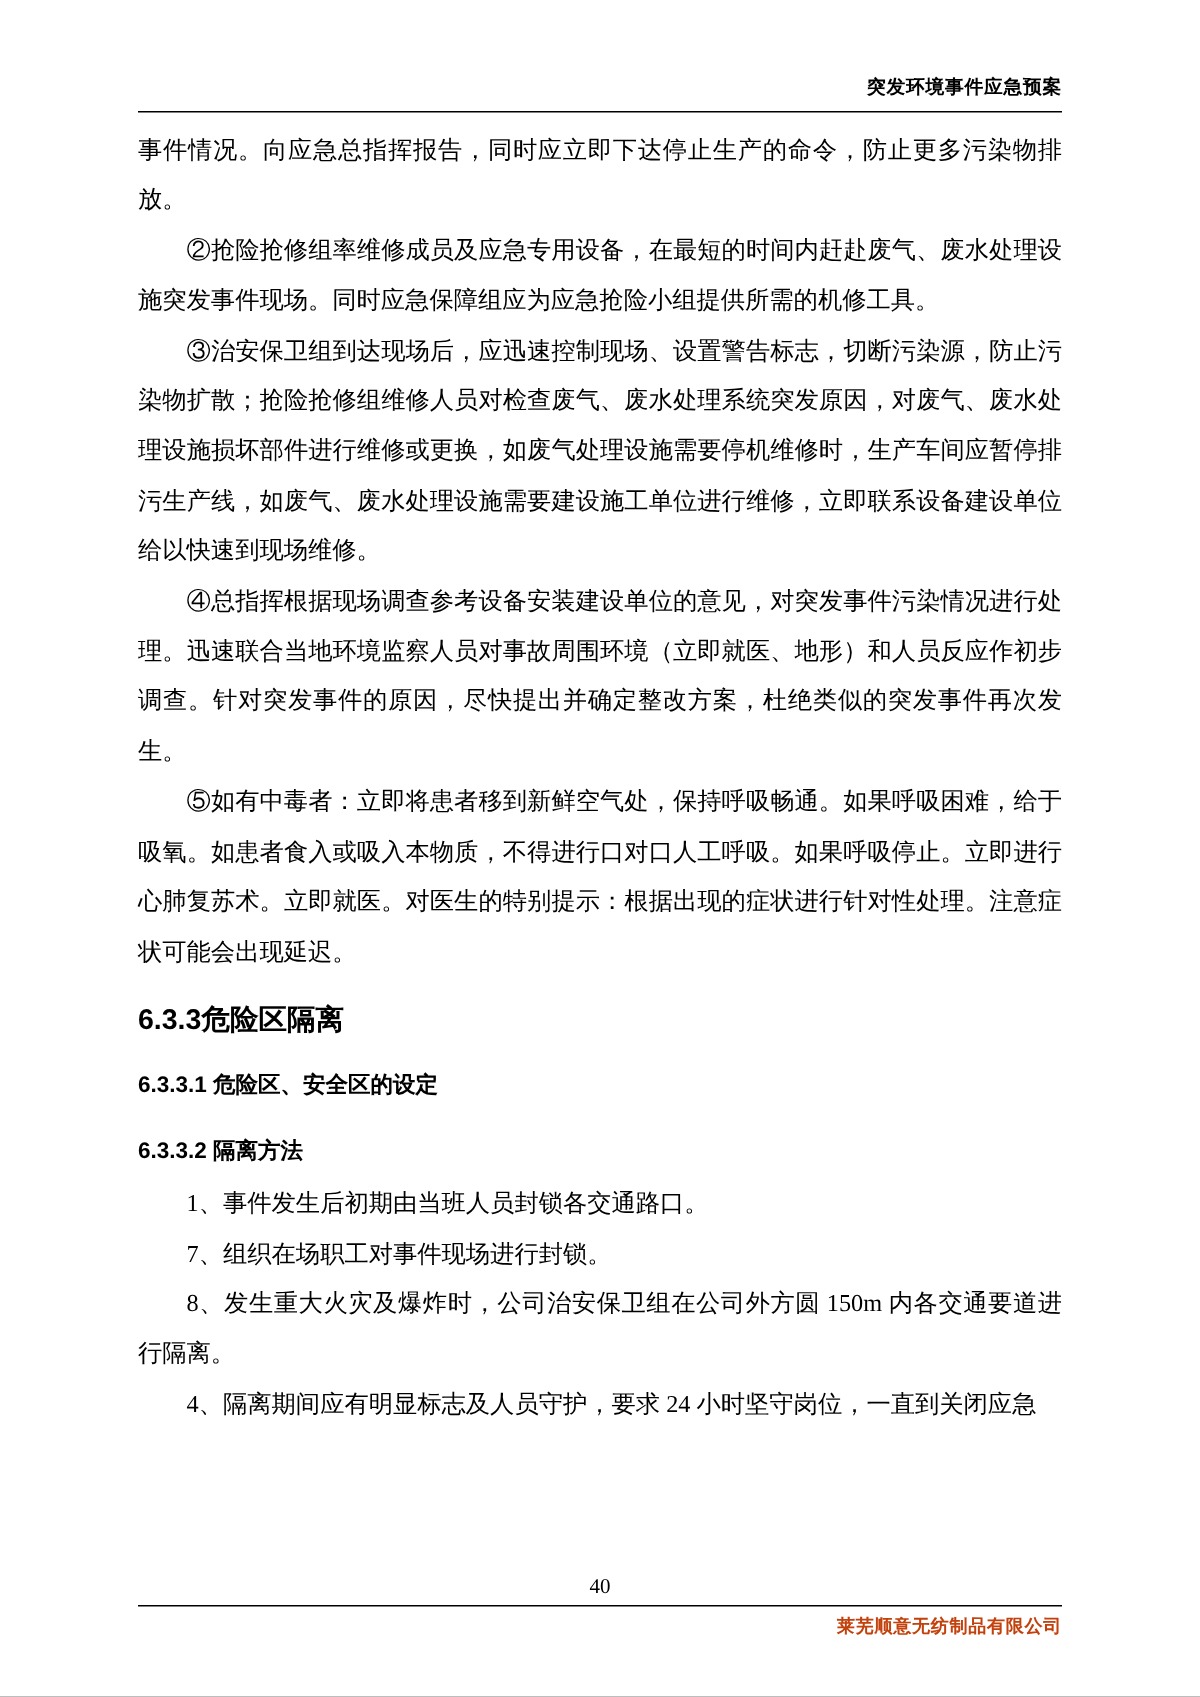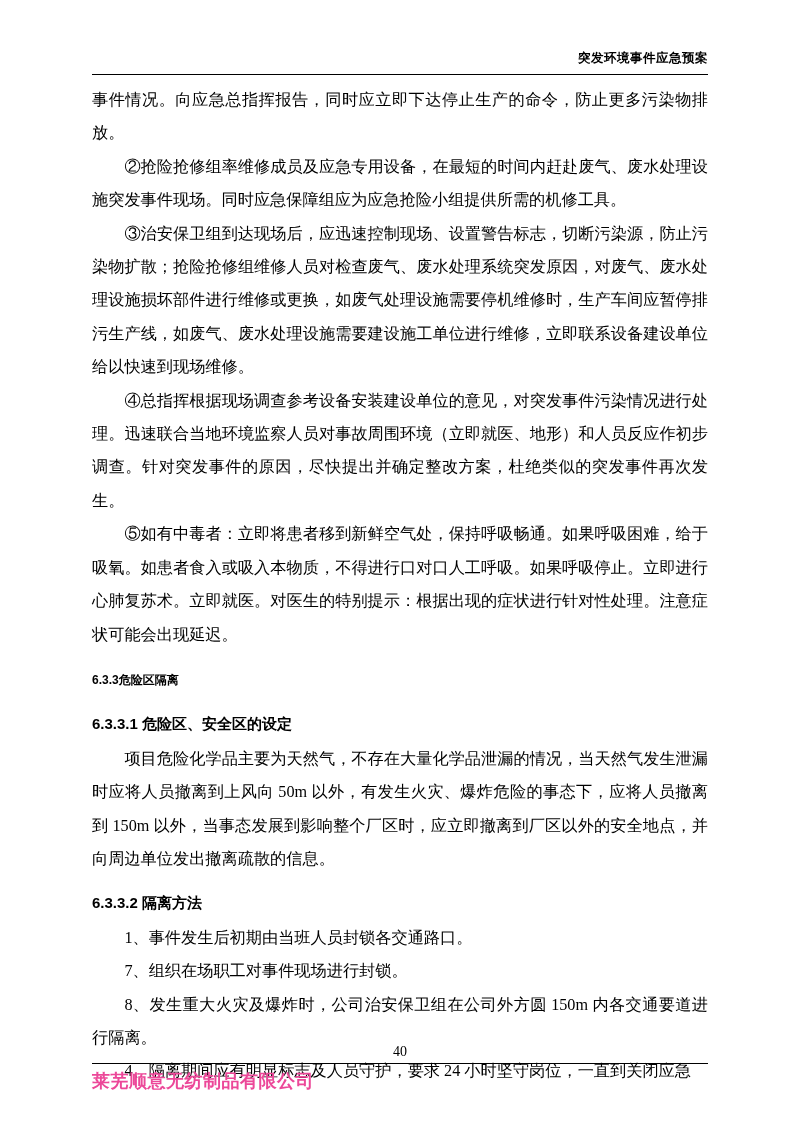--- a/index.html
+++ b/index.html
@@ -58,21 +58,21 @@
   }
   p {
     margin: 0;
   }
   p.ind {
     text-indent: 2em;
   }
   .h3 {
     font-family: "Liberation Sans", "DejaVu Sans", sans-serif;
     font-weight: bold;
-    font-size: 12px;
+    font-size: 19px;
     line-height: 33.4px;
     margin-top: 12px;
     margin-bottom: 2px;
   }
   .h4 {
     font-family: "Liberation Sans", "DejaVu Sans", sans-serif;
     font-weight: bold;
     font-size: 15px;
     line-height: 33.4px;
     margin-top: 10px;
@@ -90,25 +90,25 @@
     font-family: "Liberation Serif", "DejaVu Serif", serif;
     font-size: 14px;
     color: #000;
     margin-bottom: 3px;
   }
   .footer-rule {
     border-top: 1.6px solid #000;
     margin-bottom: 5px;
   }
   .footer-company {
-    text-align: left;
+    text-align: right;
     font-family: "Liberation Sans", "DejaVu Sans", sans-serif;
     font-weight: bold;
-    font-size: 18px;
-    color: #ec4899;
+    font-size: 12px;
+    color: #c2410c;
     letter-spacing: 0.5px;
   }
 </style>
 </head>
 <body>
 
 <div class="page">
   <div class="page-inner">
 
     <div class="header">
@@ -119,21 +119,20 @@
     <div class="content">
       <p>事件情况。向应急总指挥报告，同时应立即下达停止生产的命令，防止更多污染物排放。</p>
       <p class="ind">②抢险抢修组率维修成员及应急专用设备，在最短的时间内赶赴废气、废水处理设施突发事件现场。同时应急保障组应为应急抢险小组提供所需的机修工具。</p>
       <p class="ind">③治安保卫组到达现场后，应迅速控制现场、设置警告标志，切断污染源，防止污染物扩散；抢险抢修组维修人员对检查废气、废水处理系统突发原因，对废气、废水处理设施损坏部件进行维修或更换，如废气处理设施需要停机维修时，生产车间应暂停排污生产线，如废气、废水处理设施需要建设施工单位进行维修，立即联系设备建设单位给以快速到现场维修。</p>
       <p class="ind">④总指挥根据现场调查参考设备安装建设单位的意见，对突发事件污染情况进行处理。迅速联合当地环境监察人员对事故周围环境（立即就医、地形）和人员反应作初步调查。针对突发事件的原因，尽快提出并确定整改方案，杜绝类似的突发事件再次发生。</p>
       <p class="ind">⑤如有中毒者：立即将患者移到新鲜空气处，保持呼吸畅通。如果呼吸困难，给于吸氧。如患者食入或吸入本物质，不得进行口对口人工呼吸。如果呼吸停止。立即进行心肺复苏术。立即就医。对医生的特别提示：根据出现的症状进行针对性处理。注意症状可能会出现延迟。</p>
 
       <div class="h3">6.3.3危险区隔离</div>
 
       <div class="h4">6.3.3.1 危险区、安全区的设定</div>
-      <p class="ind">项目危险化学品主要为天然气，不存在大量化学品泄漏的情况，当天然气发生泄漏时应将人员撤离到上风向 50m 以外，有发生火灾、爆炸危险的事态下，应将人员撤离到 150m 以外，当事态发展到影响整个厂区时，应立即撤离到厂区以外的安全地点，并向周边单位发出撤离疏散的信息。</p>
 
       <div class="h4">6.3.3.2 隔离方法</div>
       <p class="ind">1、事件发生后初期由当班人员封锁各交通路口。</p>
       <p class="ind">7、组织在场职工对事件现场进行封锁。</p>
       <p class="ind">8、发生重大火灾及爆炸时，公司治安保卫组在公司外方圆 150m 内各交通要道进行隔离。</p>
       <p class="ind">4、隔离期间应有明显标志及人员守护，要求 24 小时坚守岗位，一直到关闭应急</p>
     </div>
 
   </div>
 

